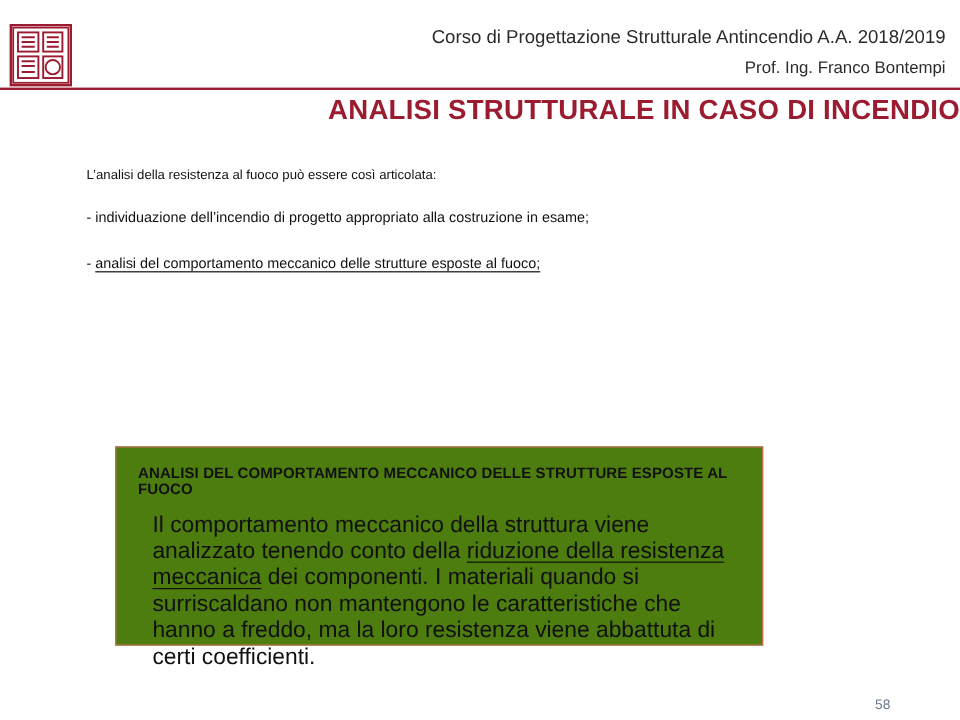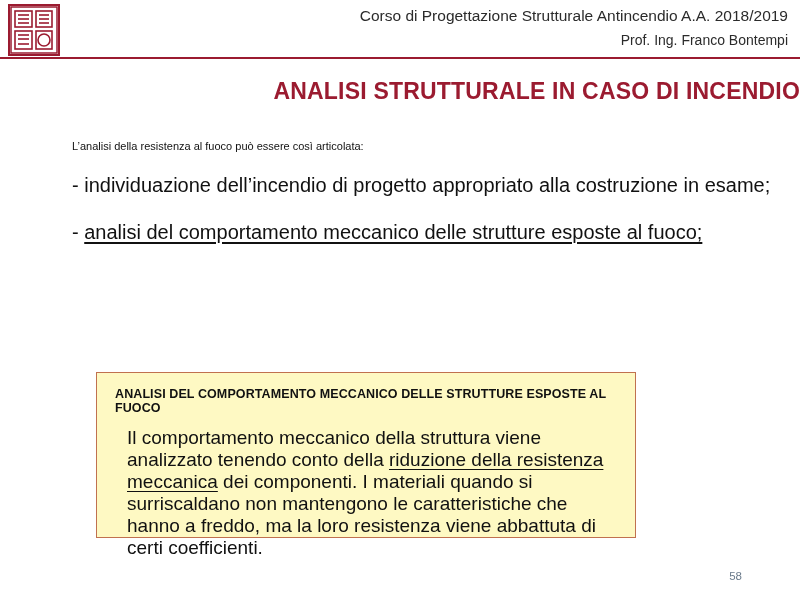--- a/index.html
+++ b/index.html
@@ -12,21 +12,21 @@
     background: #ffffff;
     font-family: "Liberation Sans", sans-serif;
     color: #1a1a1a;
     overflow: hidden;
     position: relative;
   }
 
   
   .header {
     position: absolute;
-    top: 0;
+    top: 16px;
     left: 0;
     width: 800px;
     height: 60px;
   }
   .header-rule {
     position: absolute;
     left: 0;
     top: 57px;
     width: 800px;
     height: 2px;
@@ -90,39 +90,39 @@
     font-weight: bold;
     color: #111111;
     margin: 0 0 8px 0;
   }
   .intro-line {
     font-size: 11px;
     color: #111111;
     margin: 0 0 22px 0;
   }
   .bullet {
-    font-size: 20px;
+    font-size: 12px;
     color: #111111;
     margin: 0 0 24px 0;
   }
   .bullet.underlined .bullet-text {
     text-decoration: underline;
     text-underline-offset: 3px;
   }
   .bullet.last { margin-bottom: 0; }
 
   
   .callout {
     position: absolute;
     left: 96px;
     top: 372px;
     width: 540px;
     height: 166px;
     box-sizing: border-box;
-    background: #fef9c3;
+    background: #4d7c0f;
     border: 1px solid #c0714f;
     padding: 14px 18px 10px 18px;
   }
   .callout-title {
     font-size: 12.5px;
     font-weight: bold;
     color: #111111;
     margin: 0 0 12px 0;
     letter-spacing: 0.1px;
   }
@@ -135,21 +135,21 @@
   }
   .callout-body .u {
     text-decoration: underline;
     text-underline-offset: 3px;
   }
 
   
   .page-number {
     position: absolute;
     right: 58px;
-    bottom: 18px;
+    bottom: 6px;
     font-size: 11.5px;
     color: #6b7b8c;
   }
 </style>
 </head>
 <body>
 
 <div class="header">
 
   <div class="logo">

